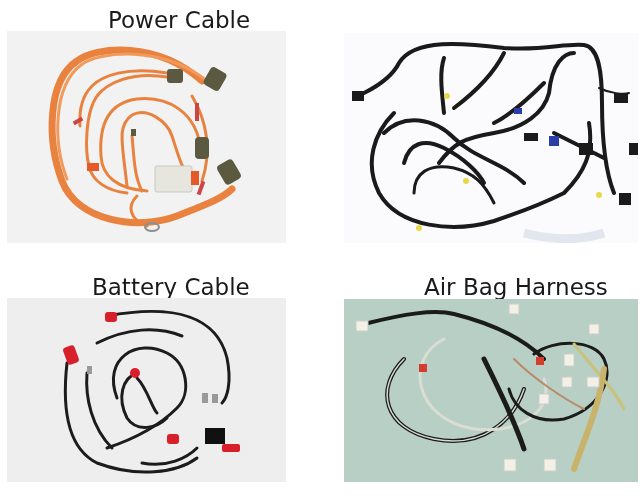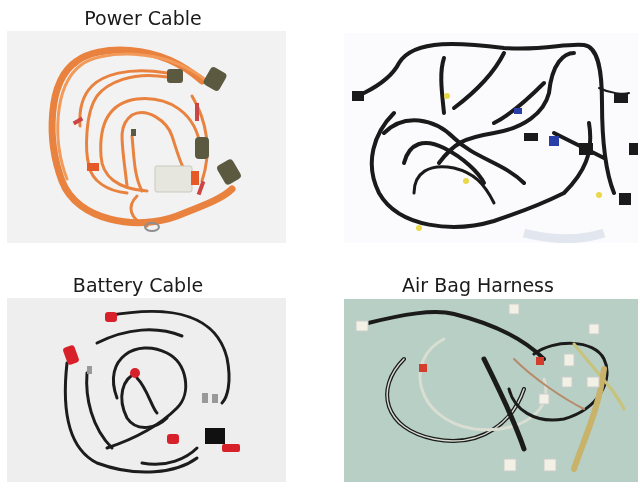--- a/index.html
+++ b/index.html
@@ -1,23 +1,23 @@
 <!DOCTYPE html>
 <html><head>
 <meta charset="utf-8">
 <style>
   html, body { margin: 0; padding: 0; background: #ffffff; }
   body { width: 640px; height: 498px; position: relative; overflow: hidden;
          font-family: "DejaVu Sans", sans-serif; }
-  .caption { position: absolute; font-size: 19px; color: #1a1a1a; text-align: center;
-             white-space: nowrap; letter-spacing: 0px; }
+  .caption { position: absolute; font-size: 23px; color: #1a1a1a; text-align: center;
+             white-space: nowrap; letter-spacing: 0px; margin-left: 28px; }
   .panel { position: absolute; overflow: hidden; }
   .panel svg { display: block; width: 100%; height: 100%; }
   #cap-power   { left: 80px;  top: 7px;   width: 126px; }
-  #cap-battery { left: 70px;  top: 274px; width: 136px; }
+  #cap-battery { left: 64px;  top: 274px; width: 136px; }
   #cap-airbag  { left: 396px; top: 274px; width: 164px; }
   #p-power   { left: 7px;   top: 31px;  width: 279px; height: 212px; background: #f2f2f3; }
   #p-harness { left: 344px; top: 33px;  width: 294px; height: 210px; background: #fbfbfd; }
   #p-battery { left: 7px;   top: 298px; width: 279px; height: 184px; background: #eeeeee; }
   #p-airbag  { left: 344px; top: 299px; width: 294px; height: 183px; background: #b7cfc5; }
 </style>
 </head>
 <body>
 
 <div class="caption" id="cap-power">Power Cable</div>

